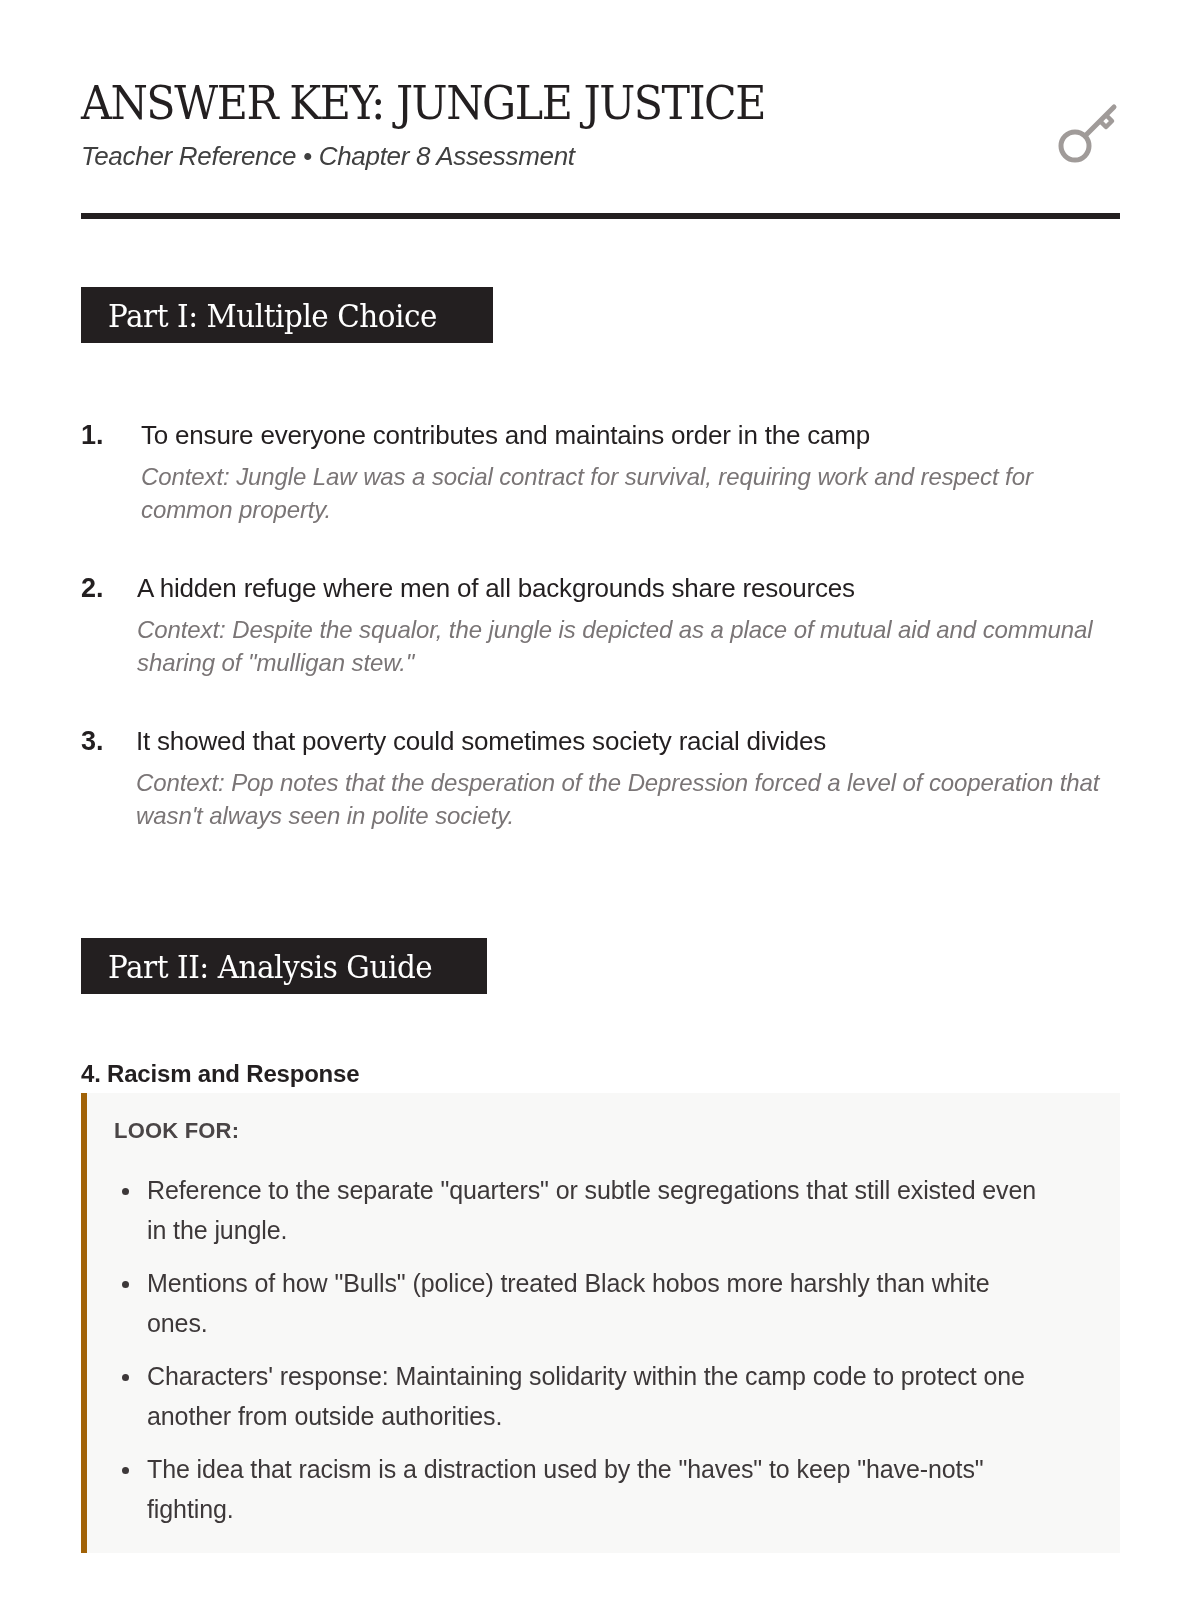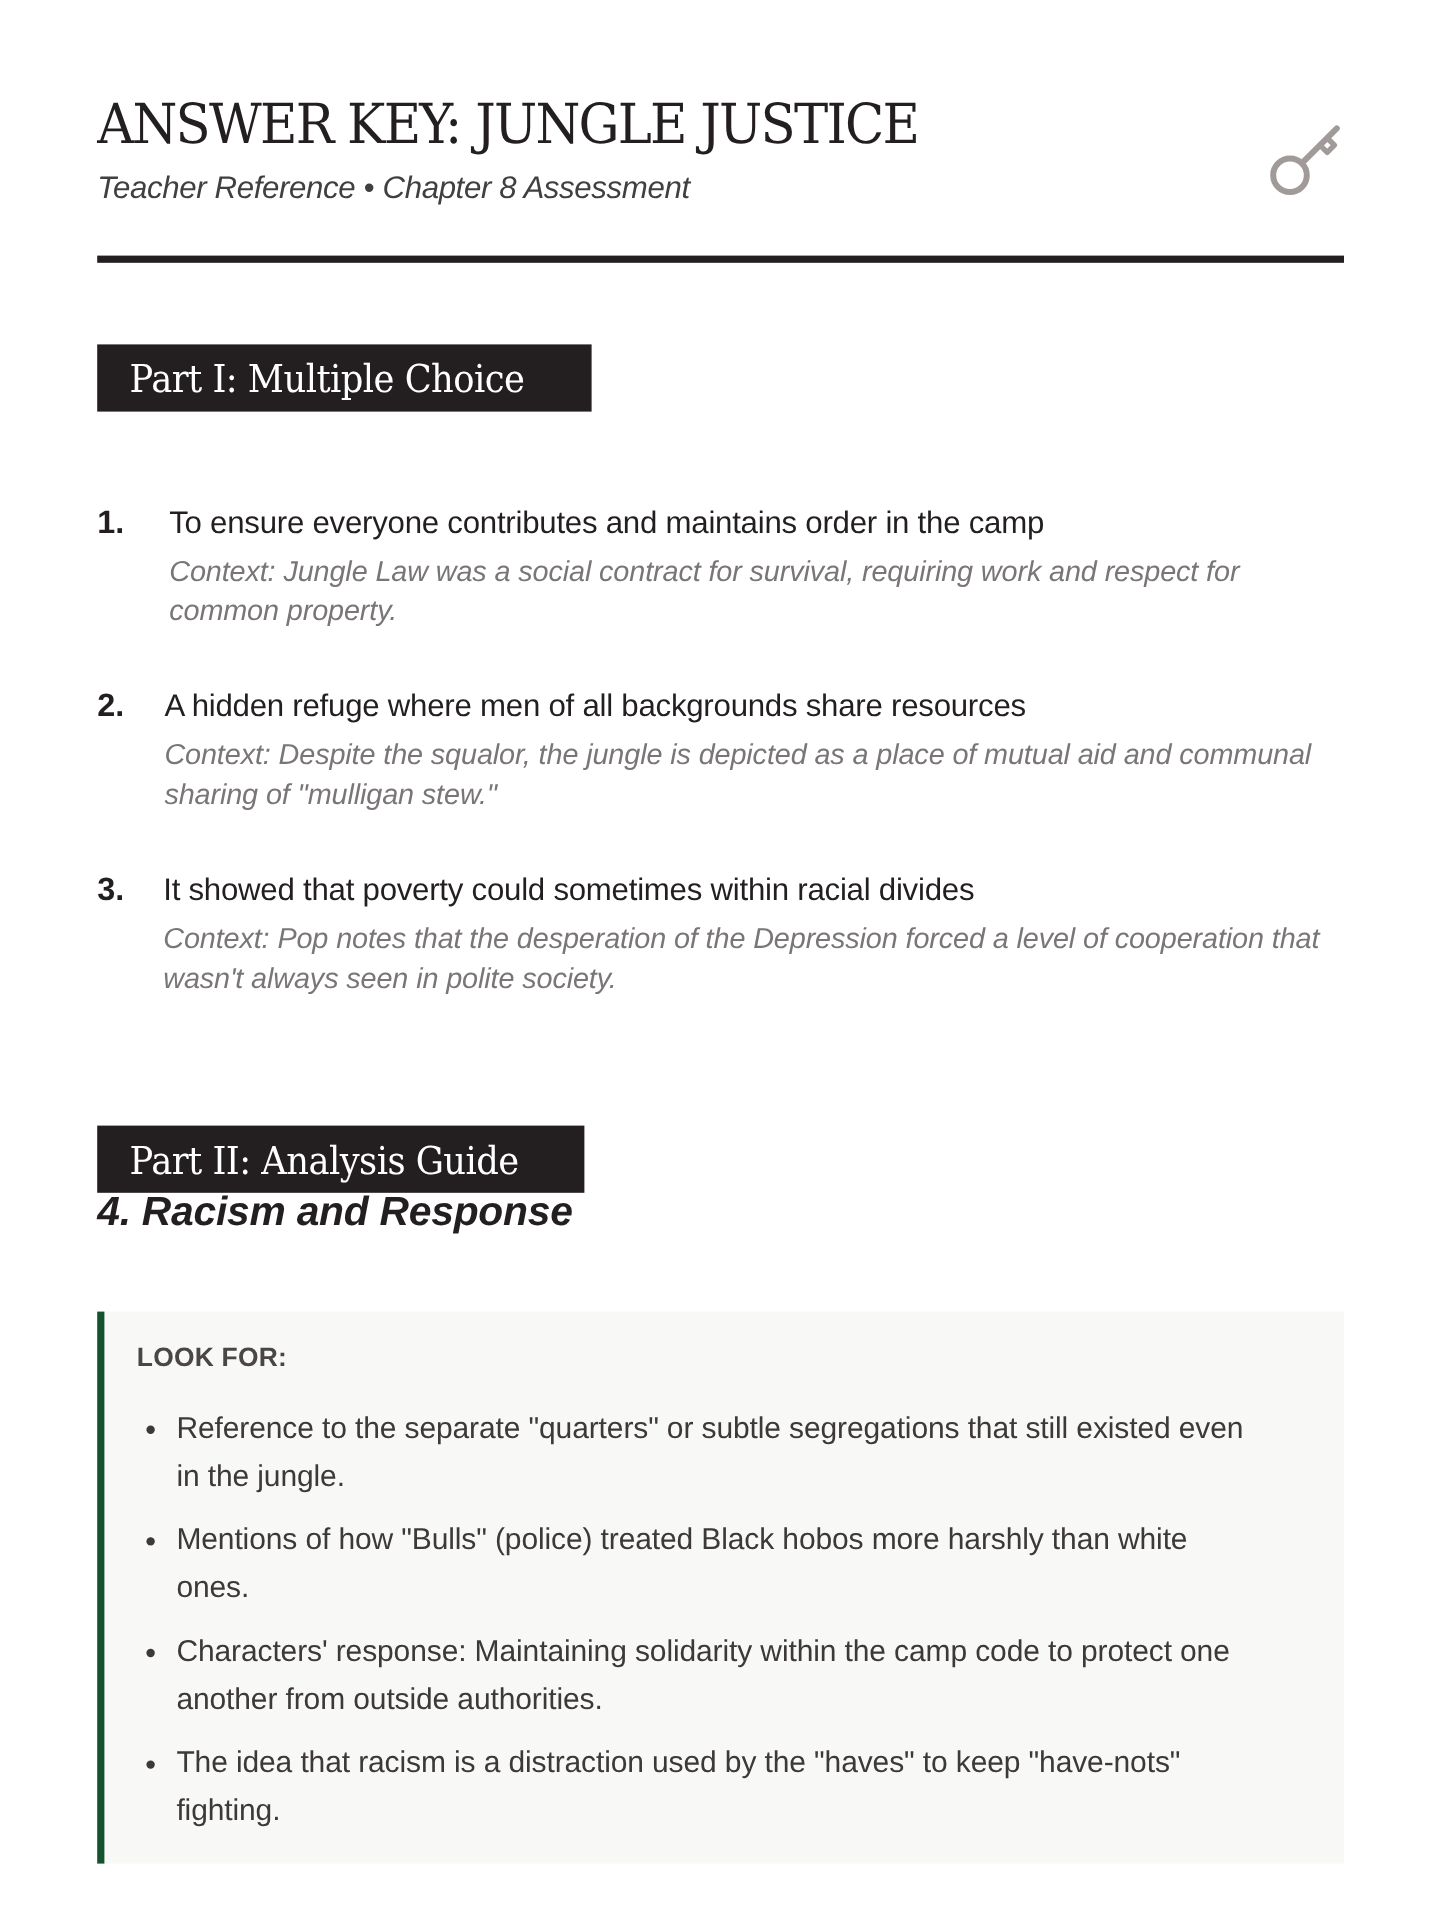--- a/index.html
+++ b/index.html
@@ -120,36 +120,35 @@
     .item-1 .mc-body { left: 60px; }
     .item-2 { top: 569px; }
     .item-2 .mc-body { left: 56px; }
     .item-3 { top: 722px; }
     .item-3 .mc-body { left: 55px; }
 
     
     .analysis-heading {
       position: absolute;
       left: 0;
-      top: 992px;
-      font-size: 34px;
+      top: 1056px;
+      font-size: 24px;
       font-weight: bold;
       color: #231f20;
       line-height: 36px;
       letter-spacing: -0.2px;
-      font-style: italic;
     }
     .lookfor-box {
       position: absolute;
       left: 0;
       top: 1093px;
       width: 1039px;
       height: 460px;
       background: #f8f8f7;
-      border-left: 6px solid #14532d;
+      border-left: 6px solid #a16207;
       box-sizing: border-box;
     }
     .lookfor-label {
       position: absolute;
       left: 27px;
       top: 22px;
       font-size: 22px;
       font-weight: bold;
       color: #4a4546;
       letter-spacing: 0.2px;
@@ -216,21 +215,21 @@
     <span class="mc-num">2.</span>
     <div class="mc-body">
       <div class="mc-answer">A hidden refuge where men of all backgrounds share resources</div>
       <div class="mc-context">Context: Despite the squalor, the jungle is depicted as a place of mutual aid and communal sharing of "mulligan stew."</div>
     </div>
   </div>
 
   <div class="mc-item item-3">
     <span class="mc-num">3.</span>
     <div class="mc-body">
-      <div class="mc-answer">It showed that poverty could sometimes within racial divides</div>
+      <div class="mc-answer">It showed that poverty could sometimes society racial divides</div>
       <div class="mc-context">Context: Pop notes that the desperation of the Depression forced a level of cooperation that wasn't always seen in polite society.</div>
     </div>
   </div>
 
   <div class="section-banner banner-2">
     <span class="banner-text">Part II: Analysis Guide</span>
   </div>
 
   <div class="analysis-heading">4. Racism and Response</div>
 

